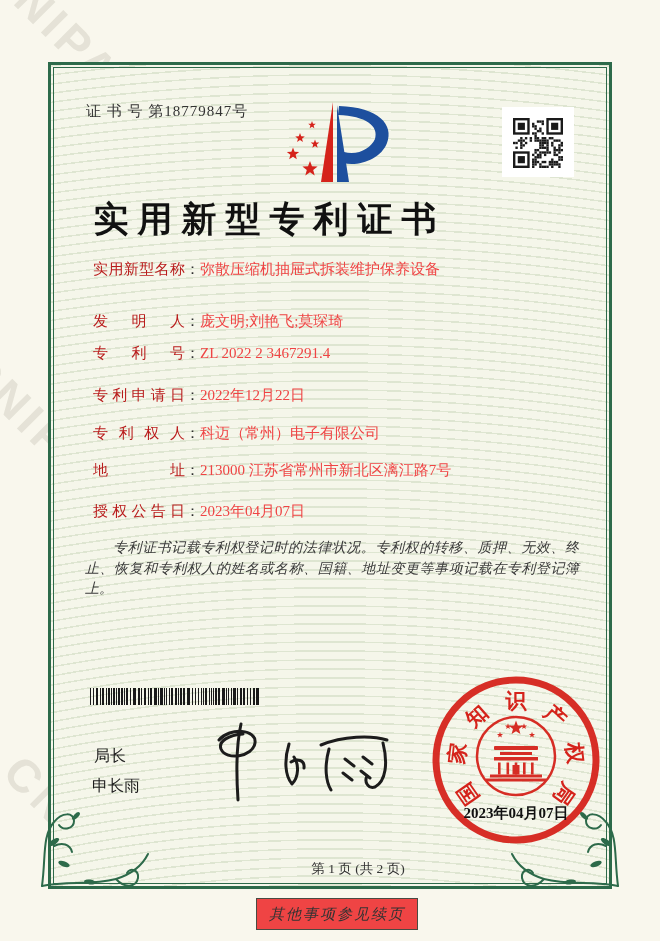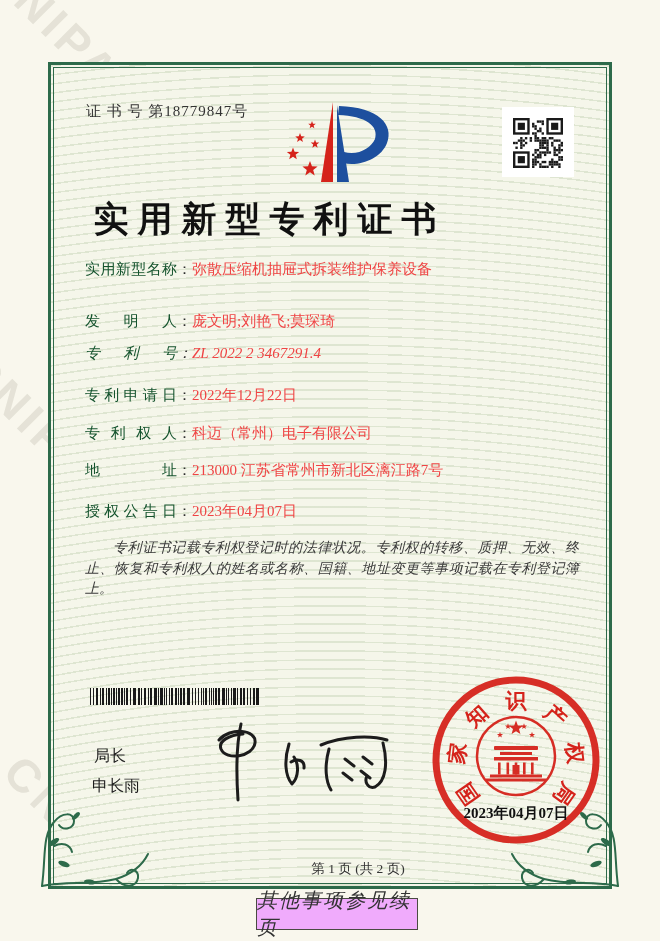--- a/index.html
+++ b/index.html
@@ -31,21 +31,21 @@
   .qrbox{position:absolute; left:502px; top:107px; width:72px; height:70px; background:#ffffff;}
   .qrbox svg{position:absolute; left:11px; top:11px;}
   .title{
     position:absolute; left:0; top:196px; width:539px; text-align:center;
     font-size:35px; font-weight:bold; letter-spacing:9px; color:#111;
   }
   .fields{position:absolute; left:85px; top:260px; width:492px; font-size:15px;}
   .frow{position:absolute; left:0; right:0; white-space:nowrap;}
   .flabel{
     display:inline-block; width:92px; text-align:justify; text-align-last:justify;
-    vertical-align:bottom; color:#14532d;
+    vertical-align:bottom; color:#b91c1c;margin-left:8px;
   }
   .fcolon{color:#2e2e2e;}
   .fvalue{color:#ef4444; margin-left:0;}
   .pair2{position:absolute; left:260px; top:0;}
   .paras{
     position:absolute; left:85px; top:538px; width:494px;
     font-size:14px; line-height:20.5px; color:#3a3a3a; font-style:italic;
     text-align:justify;
   }
   .paras p{margin:0 0 8px 0; text-indent:2em;}
@@ -54,23 +54,23 @@
   .sig-name{position:absolute; left:92px; top:776px; font-family:"Liberation Sans","DejaVu Sans",sans-serif; font-size:16px; color:#1c1c1c;}
   .autograph{position:absolute; left:185px; top:718px;}
   .seal{position:absolute; left:428px; top:672px; width:176px; height:176px;}
   .ornament{position:absolute; z-index:4;}
   .page-indicator{
     position:absolute; left:0; top:860px; width:660px; text-align:center;
     font-size:13.5px; color:#333; z-index:3;padding-left:28px;
   }
   .cont-box{
     position:absolute; left:256px; top:898px; width:162px; height:32px; z-index:3;
-    background:#f0abfc; border:1px solid #4a4a42; box-sizing:border-box;
+    background:#ef4444; border:1px solid #4a4a42; box-sizing:border-box;
     display:flex; align-items:center; justify-content:center;
-    font-size:20px; font-style:italic; color:#333; letter-spacing:2px;
+    font-size:15px; font-style:italic; color:#333; letter-spacing:2px;
   }
 </style>
 </head>
 <body>
 
 <div class="page">
 
   <div class="wm" style="left:-28px; top:-4px;">CNIPA</div>
   <div class="wm" style="left:468px; top:218px;">CNIPA</div>
   <div class="wm" style="left:-52px; top:392px;">CNIPA</div>
@@ -260,21 +260,21 @@
 
     <div class="title">实用新型专利证书</div>
 
     <div class="fields">
       <div class="frow" style="top:0;">
         <span class="flabel">实用新型名称</span><span class="fcolon">：</span><span class="fvalue">弥散压缩机抽屉式拆装维护保养设备</span>
       </div>
       <div class="frow" style="top:52px;">
         <span class="flabel">发明人</span><span class="fcolon">：</span><span class="fvalue">庞文明;刘艳飞;莫琛琦</span>
       </div>
-      <div class="frow" style="top:84px;font-style:italic;">
+      <div class="frow" style="top:84px;">
         <span class="flabel">专利号</span><span class="fcolon">：</span><span class="fvalue">ZL 2022 2 3467291.4</span>
       </div>
       <div class="frow" style="top:126px;">
         <span class="flabel">专利申请日</span><span class="fcolon">：</span><span class="fvalue">2022年12月22日</span>
       </div>
       <div class="frow" style="top:164px;">
         <span class="flabel">专利权人</span><span class="fcolon">：</span><span class="fvalue">科迈（常州）电子有限公司</span>
       </div>
       <div class="frow" style="top:201px;">
         <span class="flabel">地址</span><span class="fcolon">：</span><span class="fvalue">213000 江苏省常州市新北区漓江路7号</span>

